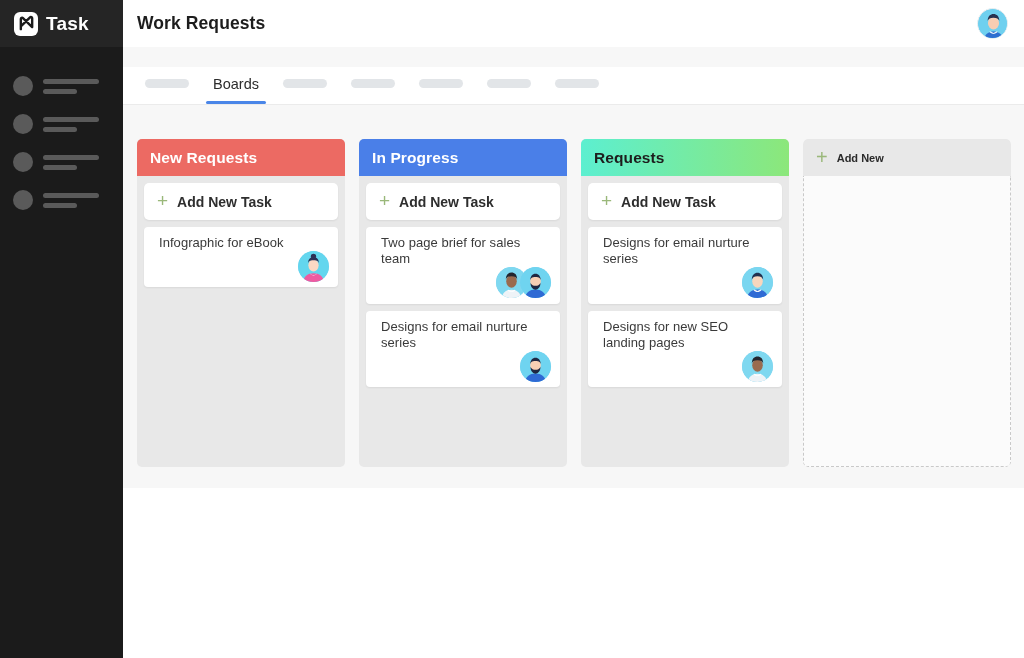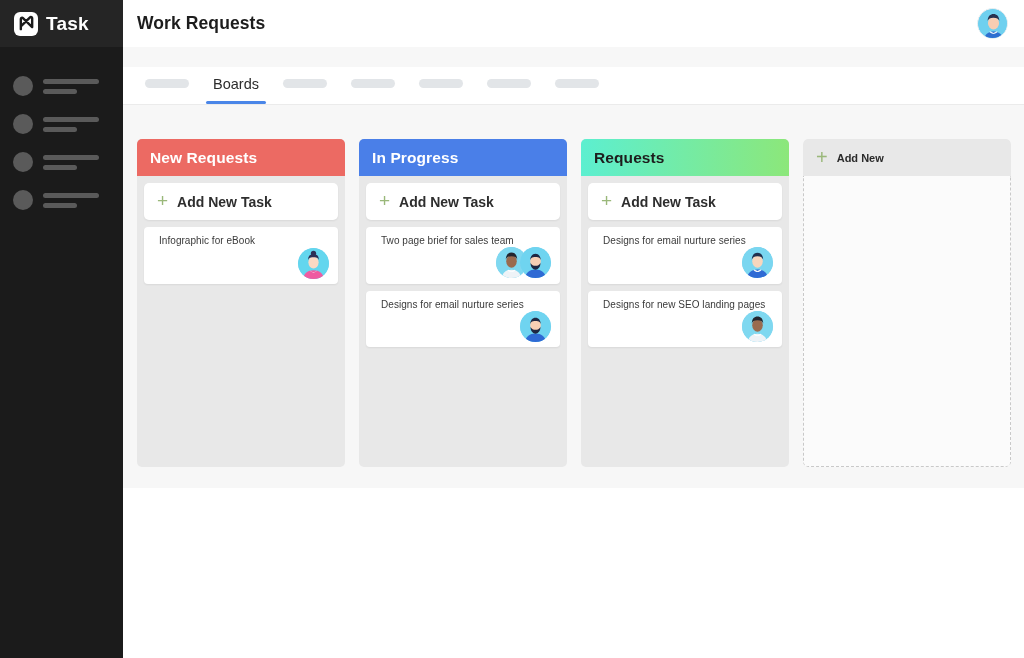--- a/index.html
+++ b/index.html
@@ -146,21 +146,21 @@
     background: #ffffff;
     border-radius: 4px;
     box-shadow: 0 1px 2px rgba(0,0,0,.07);
     padding: 8px 9px 6px 9px;
     position: relative;
     min-height: 52px;
     display: flex; flex-direction: column;
     flex: 0 0 auto;
   }
   .card-title {
-    font-size: 10px; color: #3a3a3a; line-height: 1.25;
+    font-size: 13px; color: #3a3a3a; line-height: 1.25;
     letter-spacing: .05px;
     padding-left: 6px;
   }
   .card-avatars {
     margin-top: auto;
     display: flex; justify-content: flex-end; align-items: center;
     height: 30px;
   }
   .av {
     width: 31px; height: 31px; border-radius: 50%;

